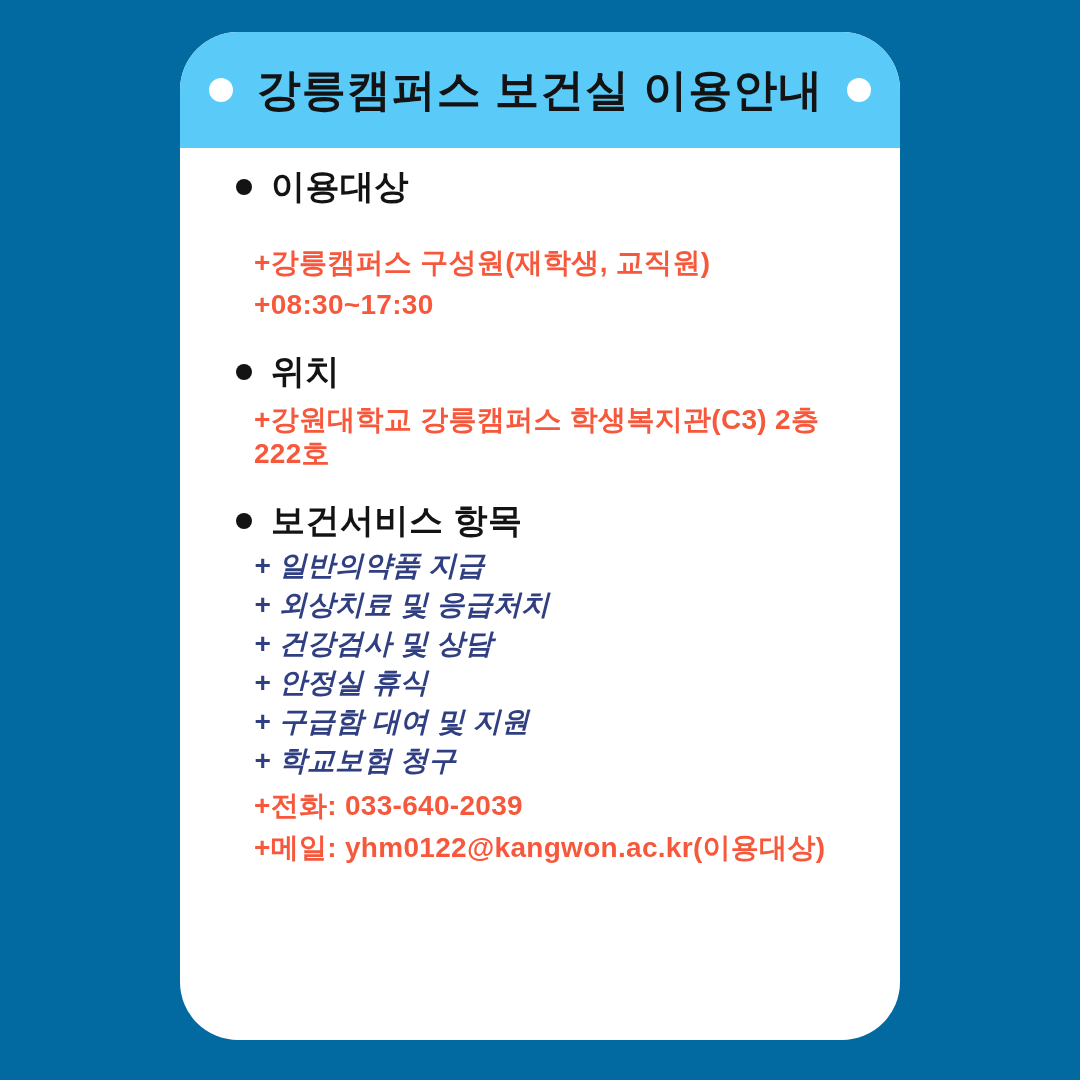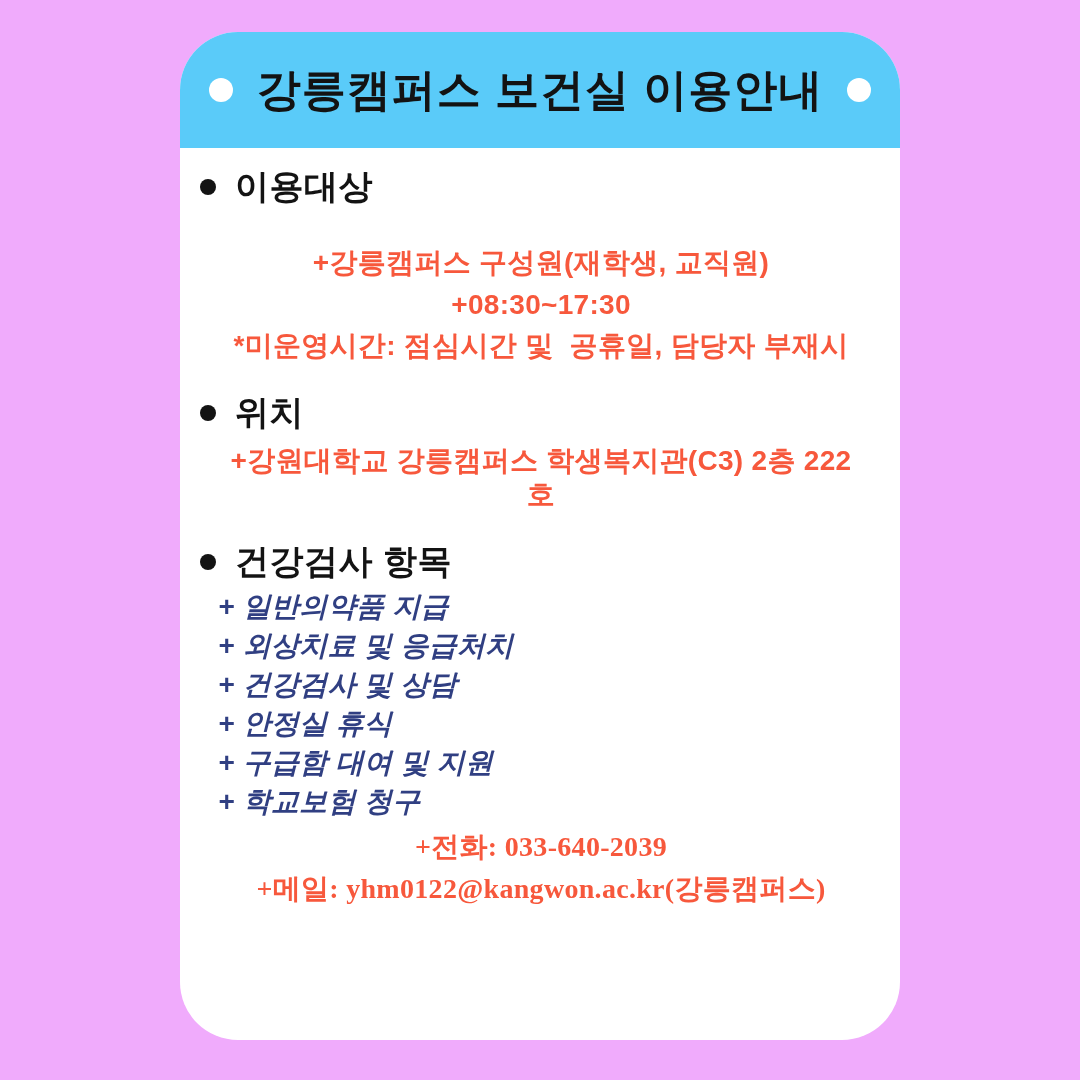--- a/index.html
+++ b/index.html
@@ -6,21 +6,21 @@
   html, body { width: 1080px; height: 1080px; }
   body {
     font-family: "Liberation Sans", sans-serif;
     font-weight: bold;
     overflow: hidden;
   }
   .canvas {
     position: relative;
     width: 1080px;
     height: 1080px;
-    background: #f0abfc;
+    background: #0369a1;
   }
   .card {
     position: absolute;
     left: 180px;
     top: 32px;
     width: 720px;
     height: 1008px;
     background: #FFFFFF;
     border-radius: 58px;
     overflow: hidden;
@@ -41,20 +41,21 @@
     flex: 0 0 auto;
   }
   .title {
     font-size: 44px;
     letter-spacing: 1px;
     color: #131313;
     white-space: nowrap;
   }
   .content {
     padding: 0 36px 0 20px;
+    margin-left: 36px;
   }
   .section-heading {
     display: flex;
     align-items: center;
     gap: 19px;
     height: 46px;
     color: #131313;
     font-size: 34px;
     letter-spacing: 0.5px;
   }
@@ -65,36 +66,36 @@
     background: #131313;
     flex: 0 0 auto;
   }
   .items { padding-left: 18px; }
   .line {
     font-size: 28px;
     line-height: 34px;
     letter-spacing: 0.3px;
     white-space: pre-wrap;
   }
-  .line.orange { color: #F7583C; text-align: center; }
+  .line.orange { color: #F7583C; }
   .line.navy   { color: #303F82; }
 
   
   .section-0 { margin-top: 16px; }
   .section-0 .items { margin-top: 36px; }
   .section-1 { margin-top: 8px; }
   .section-1 .items { margin-top: 2px; }
   .section-1 .line + .line { margin-top: 7px; }
   .section-2 { margin-top: 27px; }
   .section-2 .items { margin-top: 8px; }
   .section-3 { margin-top: 27px; }
   .section-3 .items { margin-top: 5px; font-style: italic; }
   .section-3 .line + .line { margin-top: 5px; }
   .section-4 { margin-top: 11px; }
-  .section-4 .items { margin-top: 5px; font-family: Liberation Serif, serif; }
+  .section-4 .items { margin-top: 5px; }
   .section-4 .line + .line { margin-top: 8px; }
 </style>
 </head>
 <body>
 
 <div class="canvas">
   <div class="card">
     <div class="header">
       <span class="dot"></span>
       <h1 class="title">강릉캠퍼스 보건실 이용안내</h1>
@@ -106,47 +107,46 @@
             <span class="bullet"></span>
             <span>이용대상</span>
           </div>
           <div class="items">
             <div class="line orange">+강릉캠퍼스 구성원(재학생, 교직원)</div>
           </div>
         </div>
         <div class="section section-1">
           <div class="items">
             <div class="line orange">+08:30~17:30</div>
-            <div class="line orange">*미운영시간: 점심시간 및  공휴일, 담당자 부재시</div>
           </div>
         </div>
         <div class="section section-2">
           <div class="section-heading">
             <span class="bullet"></span>
             <span>위치</span>
           </div>
           <div class="items">
             <div class="line orange">+강원대학교 강릉캠퍼스 학생복지관(C3) 2층 222호</div>
           </div>
         </div>
         <div class="section section-3">
           <div class="section-heading">
             <span class="bullet"></span>
-            <span>건강검사 항목</span>
+            <span>보건서비스 항목</span>
           </div>
           <div class="items">
             <div class="line navy">+ 일반의약품 지급</div>
             <div class="line navy">+ 외상치료 및 응급처치</div>
             <div class="line navy">+ 건강검사 및 상담</div>
             <div class="line navy">+ 안정실 휴식</div>
             <div class="line navy">+ 구급함 대여 및 지원</div>
             <div class="line navy">+ 학교보험 청구</div>
           </div>
         </div>
         <div class="section section-4">
           <div class="items">
             <div class="line orange">+전화: 033-640-2039</div>
-            <div class="line orange">+메일: yhm0122@kangwon.ac.kr(강릉캠퍼스)</div>
+            <div class="line orange">+메일: yhm0122@kangwon.ac.kr(이용대상)</div>
           </div>
         </div>
       </div>
   </div>
 </div>
 
 </body></html>

